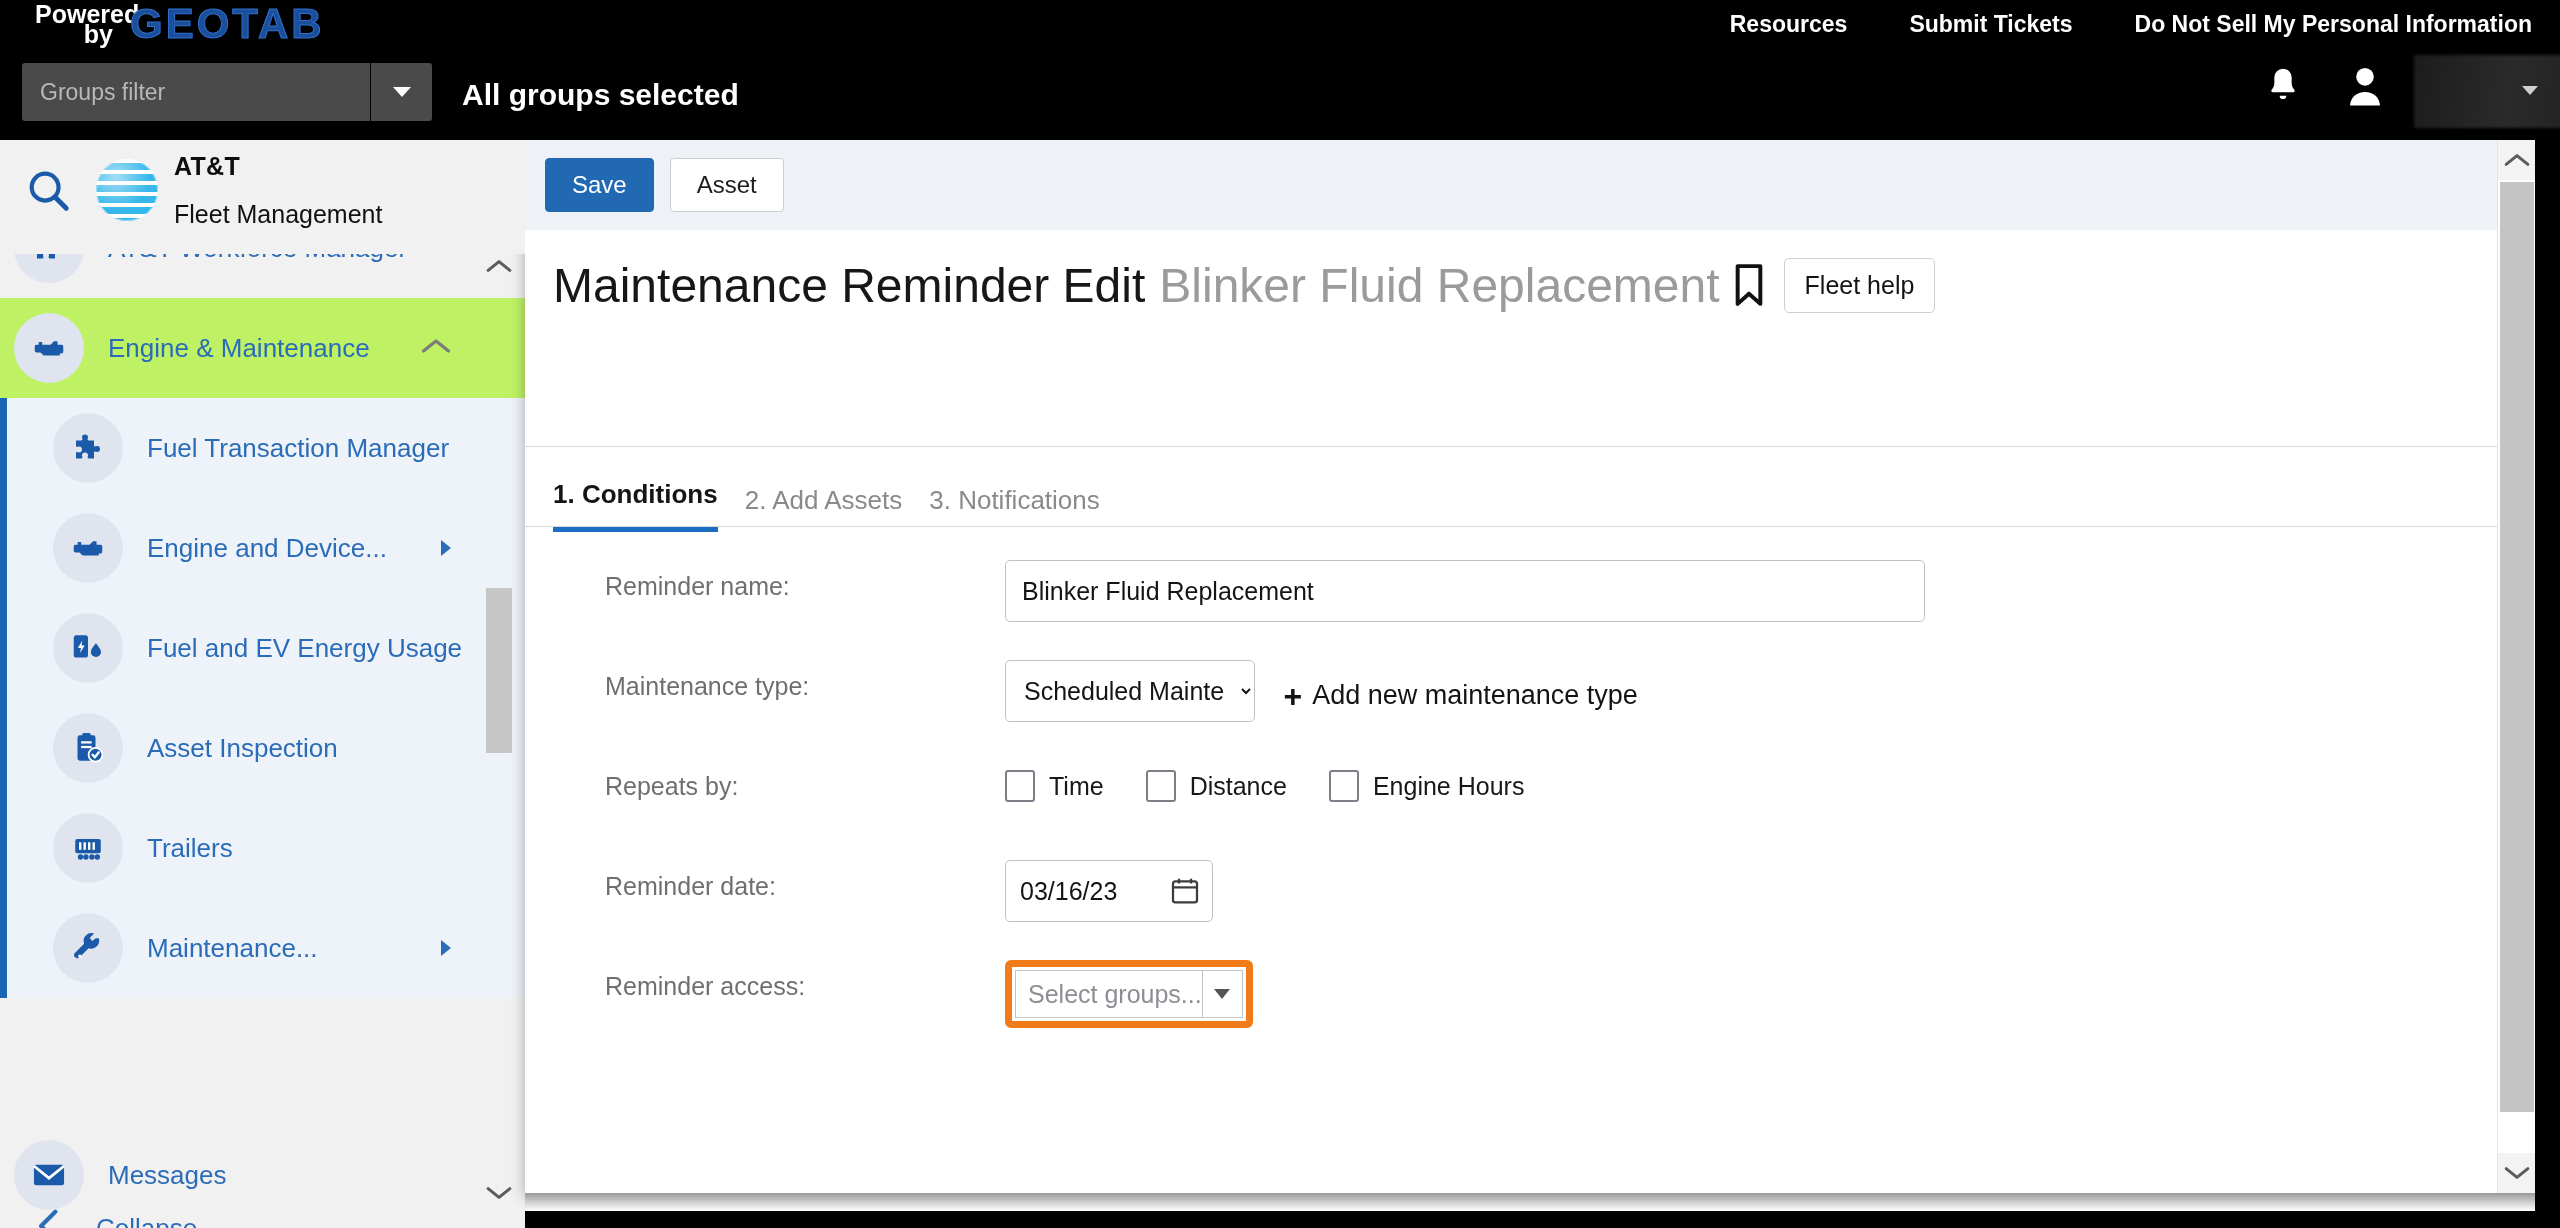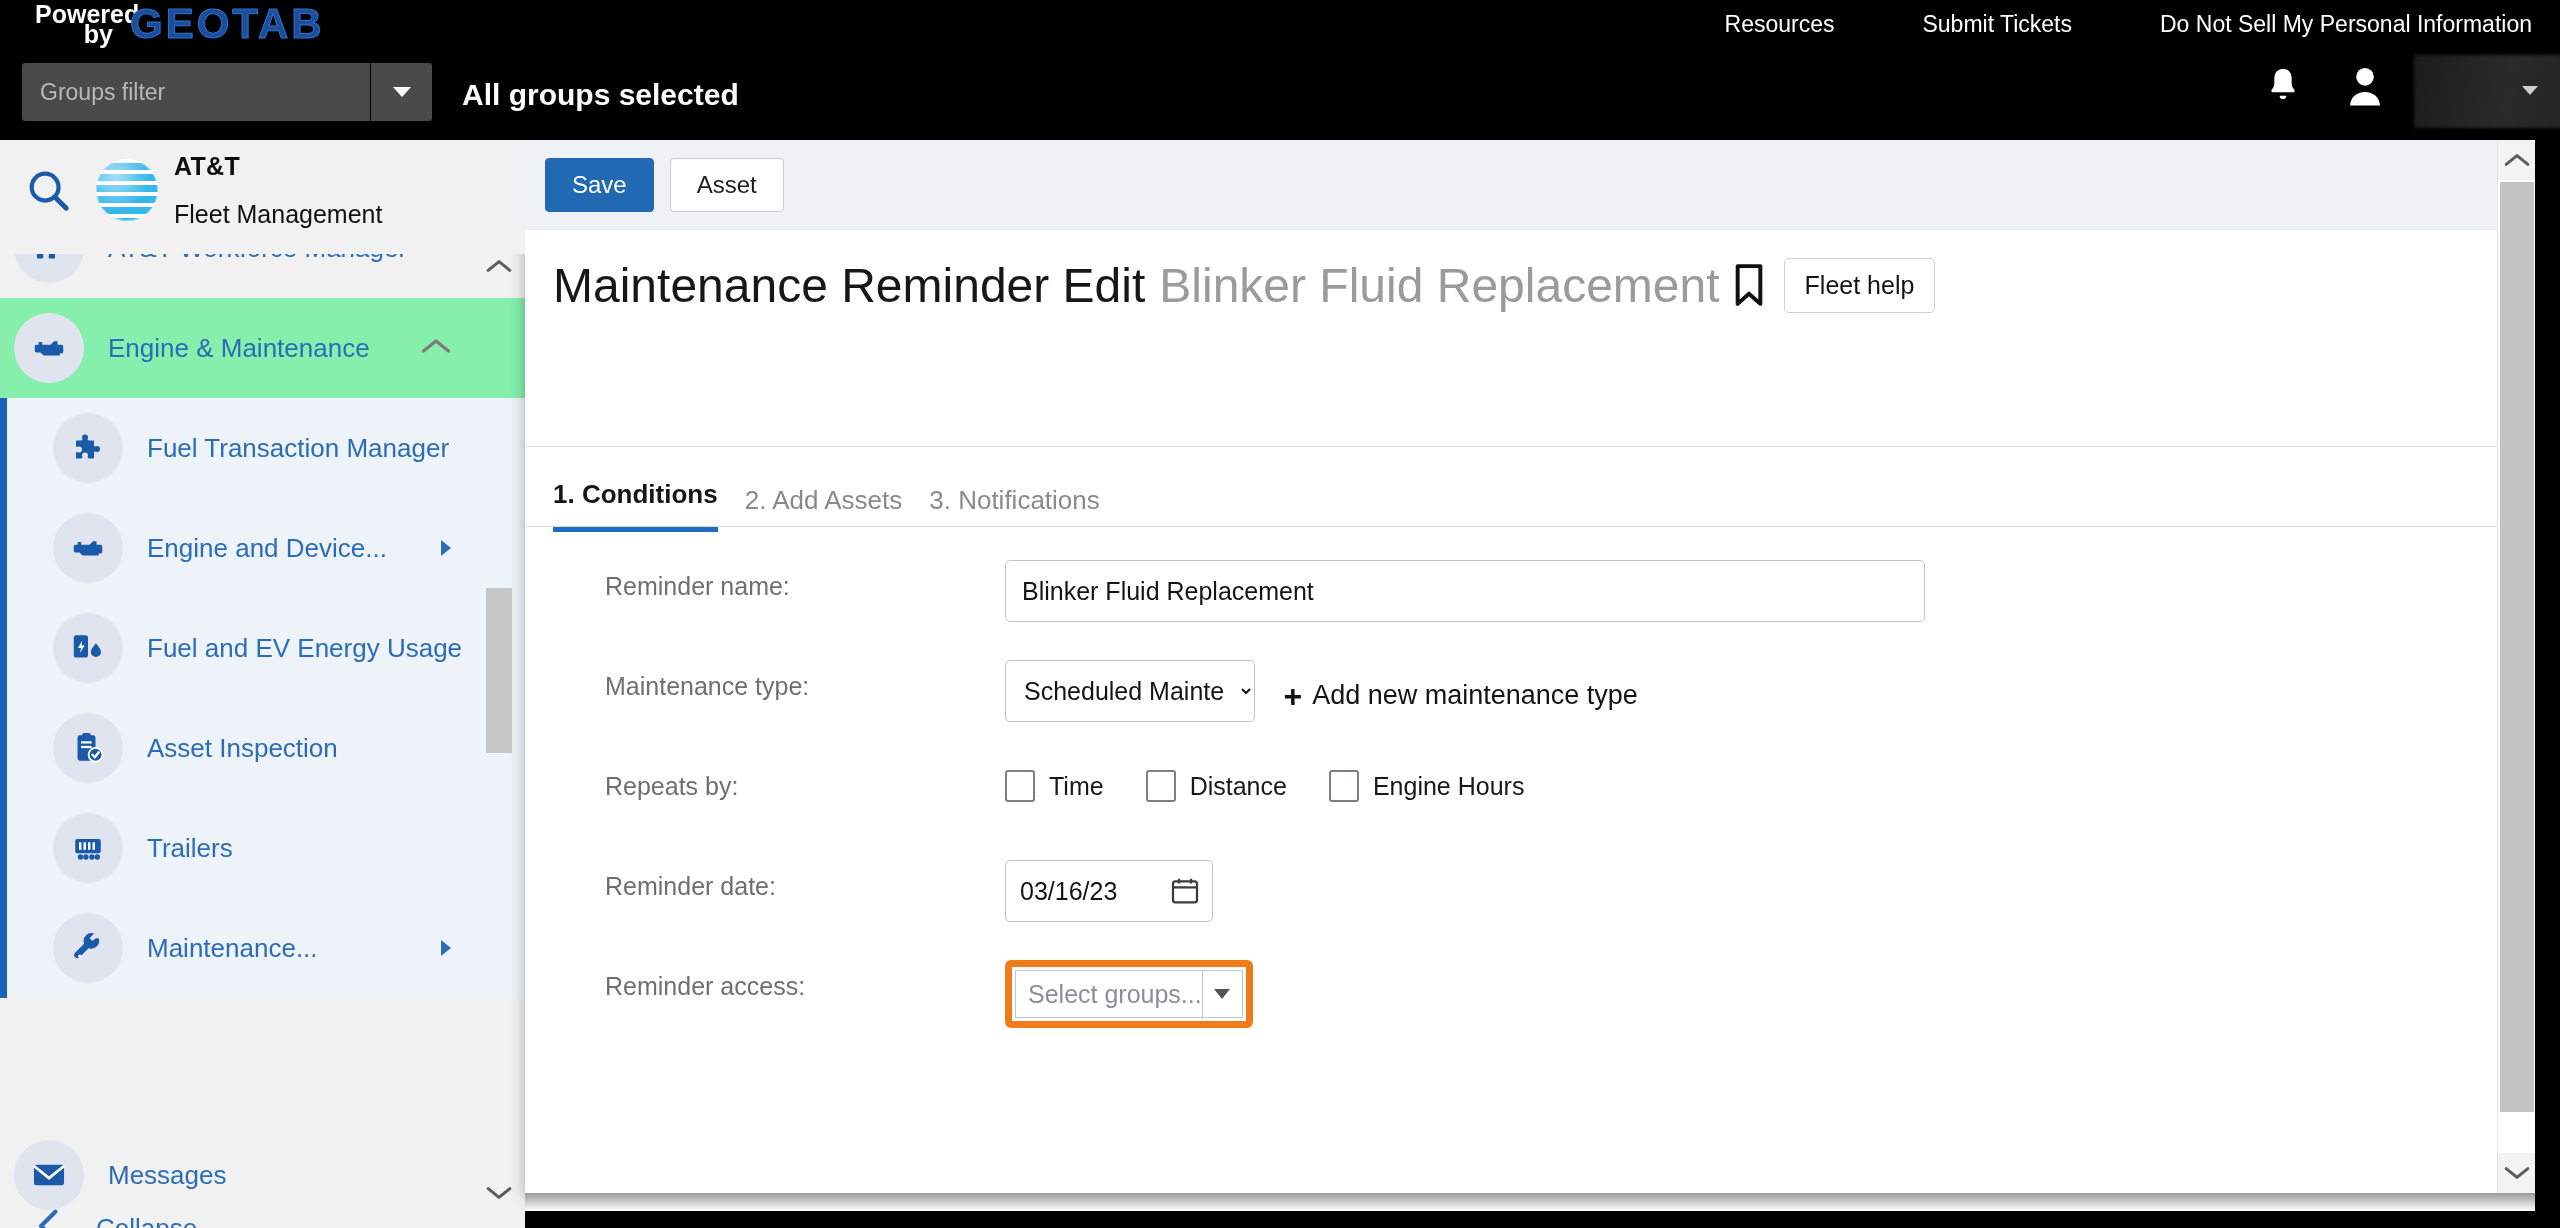--- a/index.html
+++ b/index.html
@@ -22,21 +22,21 @@
   }
   .powered-by .l2 { display:block; }
   .geotab-logo {
     position: absolute; left: 130px; top: 0px;
     font-size: 42px; font-weight: bold; letter-spacing: 3px;
     color: #1b4f9c;
     -webkit-text-stroke: 1px #2f6fd0;
   }
   .topnav {
     position: absolute; top: 4px; right: 28px; height: 40px;
-    display: flex; align-items: center; gap: 88px;
+    display: flex; align-items: center; gap: 62px; font-weight: bold;
   }
   .topnav a {
     color: #ffffff; font-size: 23px; text-decoration: none; white-space: nowrap;
   }
 
   .groups-filter-wrap {
     position: absolute; left: 22px; top: 63px;
     width: 410px; height: 58px;
     background: #4a4a4a; border-radius: 3px;
     display: flex; align-items: stretch;
@@ -122,21 +122,21 @@
     padding-left: 14px; cursor: pointer; position: relative;
   }
   .nav-item .circle {
     width: 70px; height: 70px; border-radius: 50%;
     background: #dfe4ee; display: flex; align-items: center; justify-content: center;
     flex: none;
   }
   .nav-item .lbl {
     margin-left: 24px; font-size: 26px; color: #2b6cb8; white-space: nowrap;
   }
-  .nav-item.group-open { background:#86efac; }
+  .nav-item.group-open { background:#bef264; }
   .nav-item .chev-right {
     position: absolute; right: 74px;
     width: 0; height: 0; border-top: 8px solid transparent;
     border-bottom: 8px solid transparent; border-left: 10px solid #2b6cb8;
   }
   .nav-sub {
     background: #eef3fa; border-left: 7px solid #1a64b5;
   }
   .nav-sub .nav-item { padding-left: 46px; }
   .cut-item {

